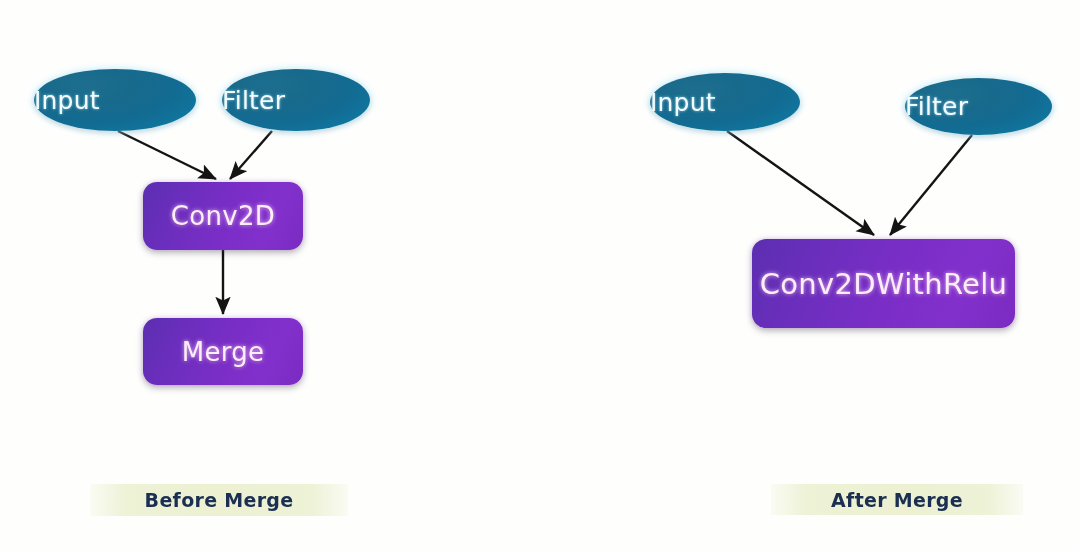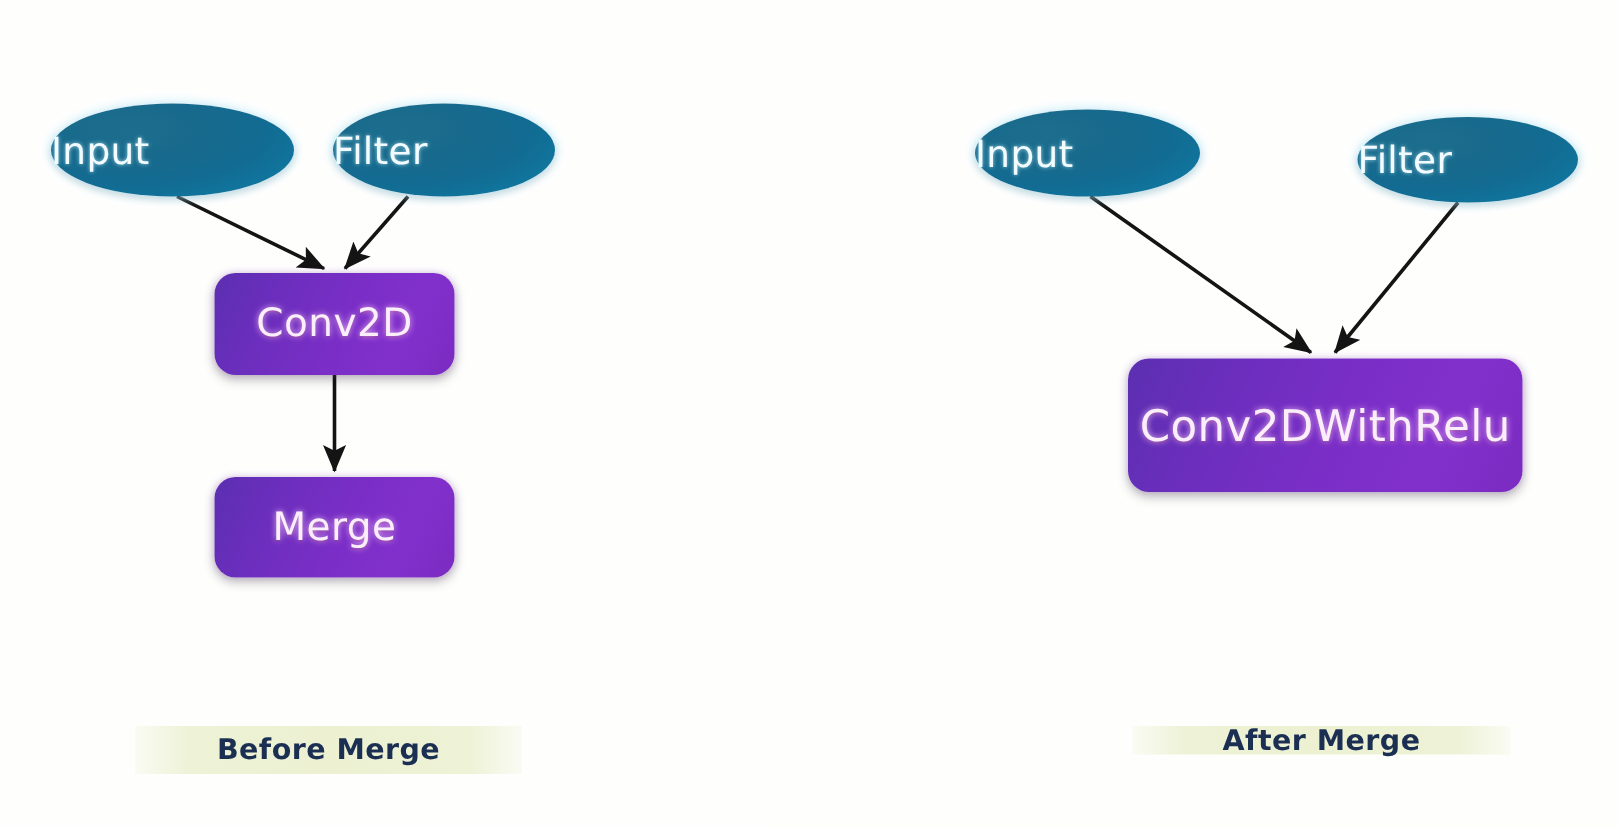--- a/index.html
+++ b/index.html
@@ -143,17 +143,17 @@
   </div>
 
   <div class="ellipse-node" style="left:905px; top:78px; width:147px; height:57px;">
     <span>Filter</span>
   </div>
 
   <div class="box-node wide" style="left:752px; top:239px; width:263px; height:89px;text-align:center;">
     <span>Conv2DWithRelu</span>
   </div>
 
-  <div class="caption-band" style="left:755px; top:484px; width:252px; height:19px;">
+  <div class="caption-band" style="left:771px; top:484px; width:252px; height:31px;">
     <span>After Merge</span>
   </div>
 
 </div>
 
 </body></html>

